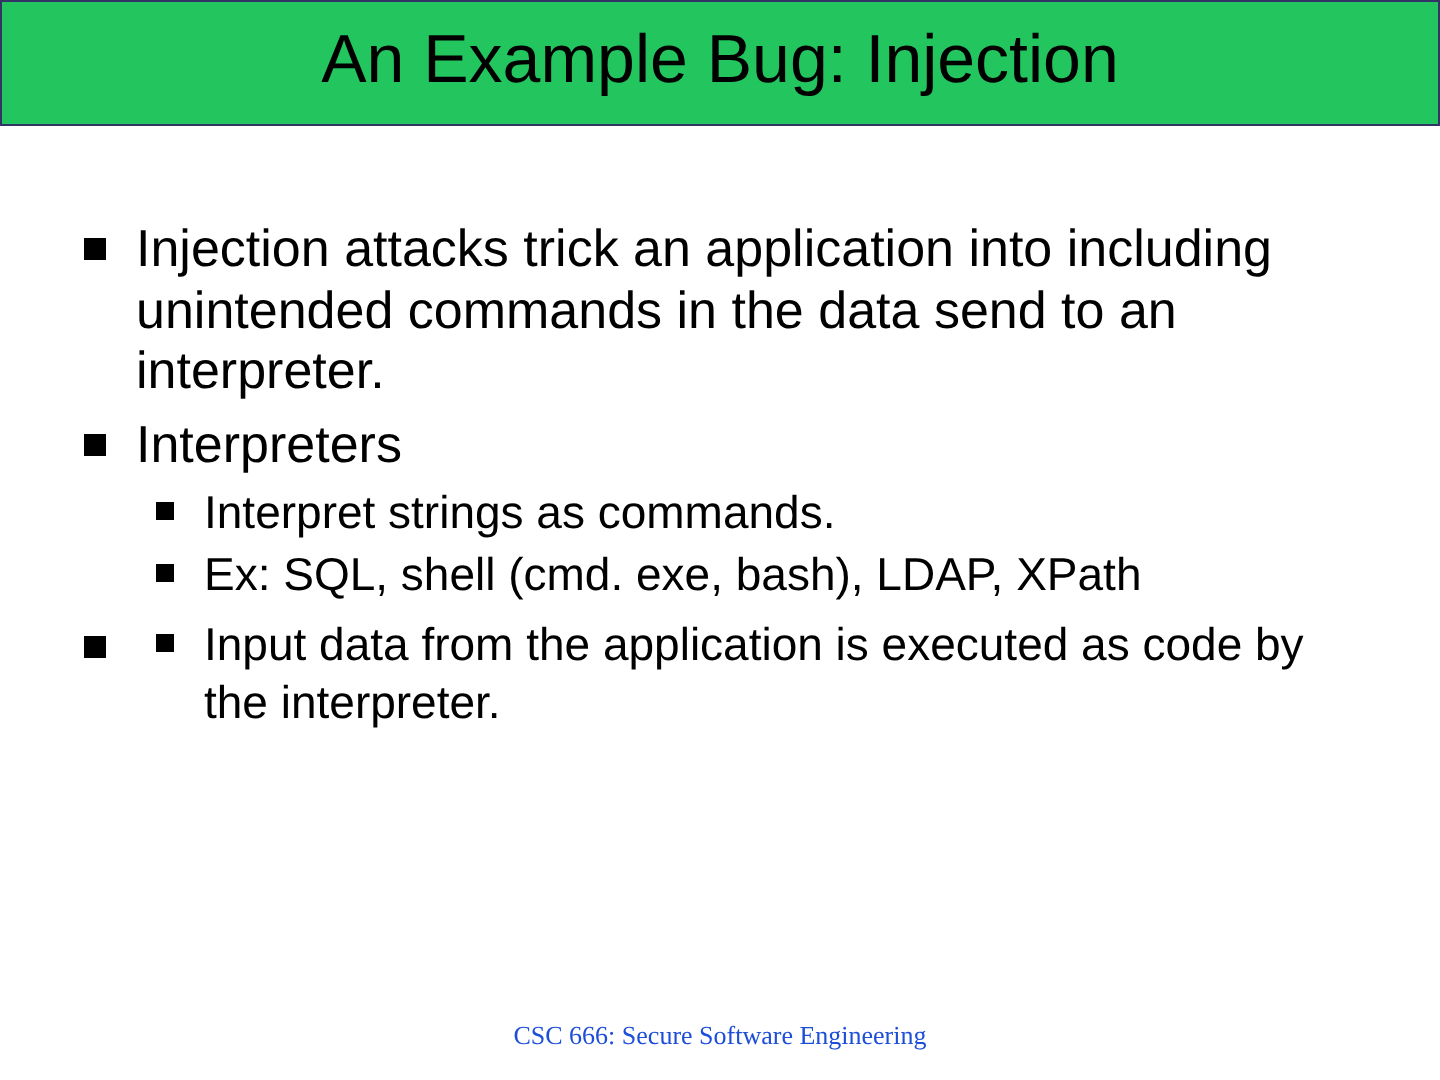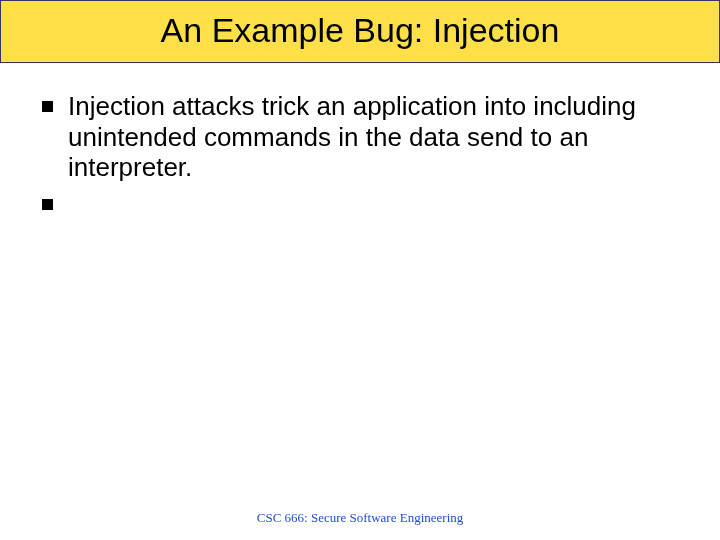--- a/index.html
+++ b/index.html
@@ -6,32 +6,33 @@
   body {
     width: 720px;
     height: 540px;
     background: #ffffff;
     font-family: Arial, Helvetica, sans-serif;
     position: relative;
     overflow: hidden;
   }
   .title-bar {
     width: 100%;
-    background: #fde047;
+    background: #22c55e;
     border: 1px solid #333366;
     padding: 10px 0 12px 0;
     text-align: center;
   }
   .title-bar h1 {
     font-size: 34px;
     font-weight: normal;
     color: #000;
   }
   .content {
     padding: 28px 36px 0 36px;
+    margin-top: 18px;
   }
   ul { list-style: none; }
   .lvl1 > li {
     position: relative;
     padding-left: 32px;
     font-size: 26px;
     line-height: 1.18;
     color: #000;
     margin-bottom: 6px;
   }
@@ -79,17 +80,27 @@
 <body>
 
 <div class="title-bar">
   <h1>An Example Bug: Injection</h1>
 </div>
 
 <div class="content">
   <ul class="lvl1">
     <li>Injection attacks trick an application into including unintended commands in the data send to an interpreter.</li>
     <li>
+      <span>Interpreters</span>
+      <ul class="lvl2">
+        <li>Interpret strings as commands.</li>
+        <li>Ex: SQL, shell (cmd. exe, bash), LDAP, XPath</li>
+      </ul>
+    </li>
+    <li>
+      <ul class="lvl2">
+        <li>Input data from the application is executed as code by the interpreter.</li>
+      </ul>
     </li>
   </ul>
 </div>
 
 <div class="footer">CSC 666: Secure Software Engineering</div>
 
 </body></html>

